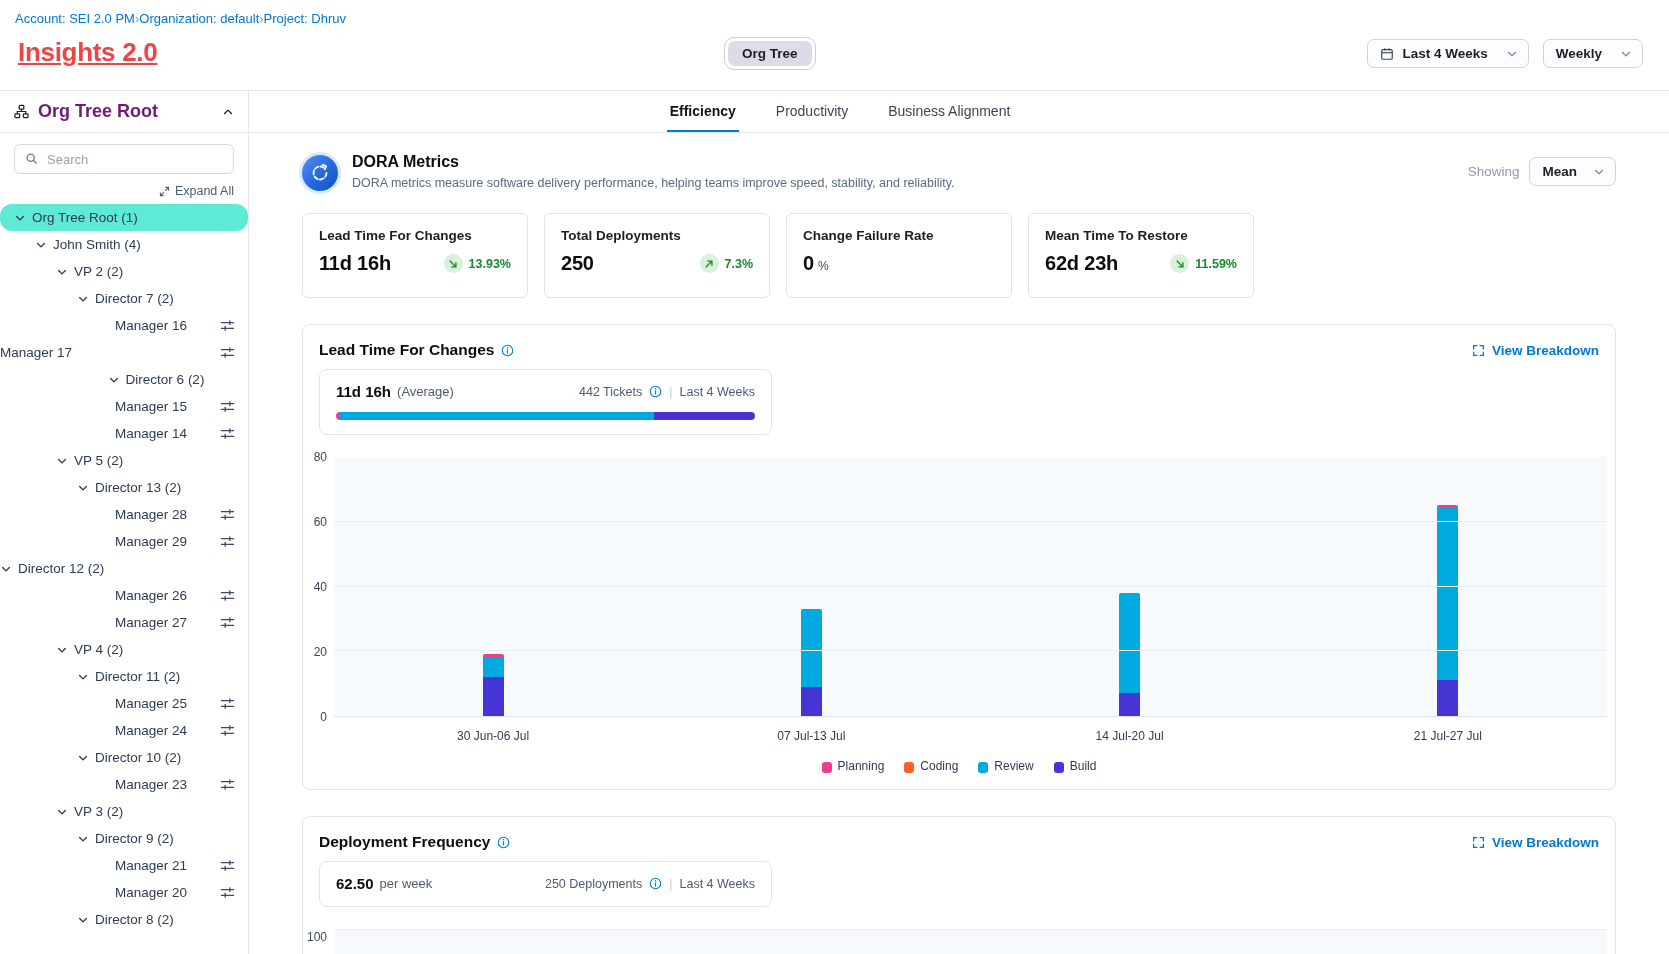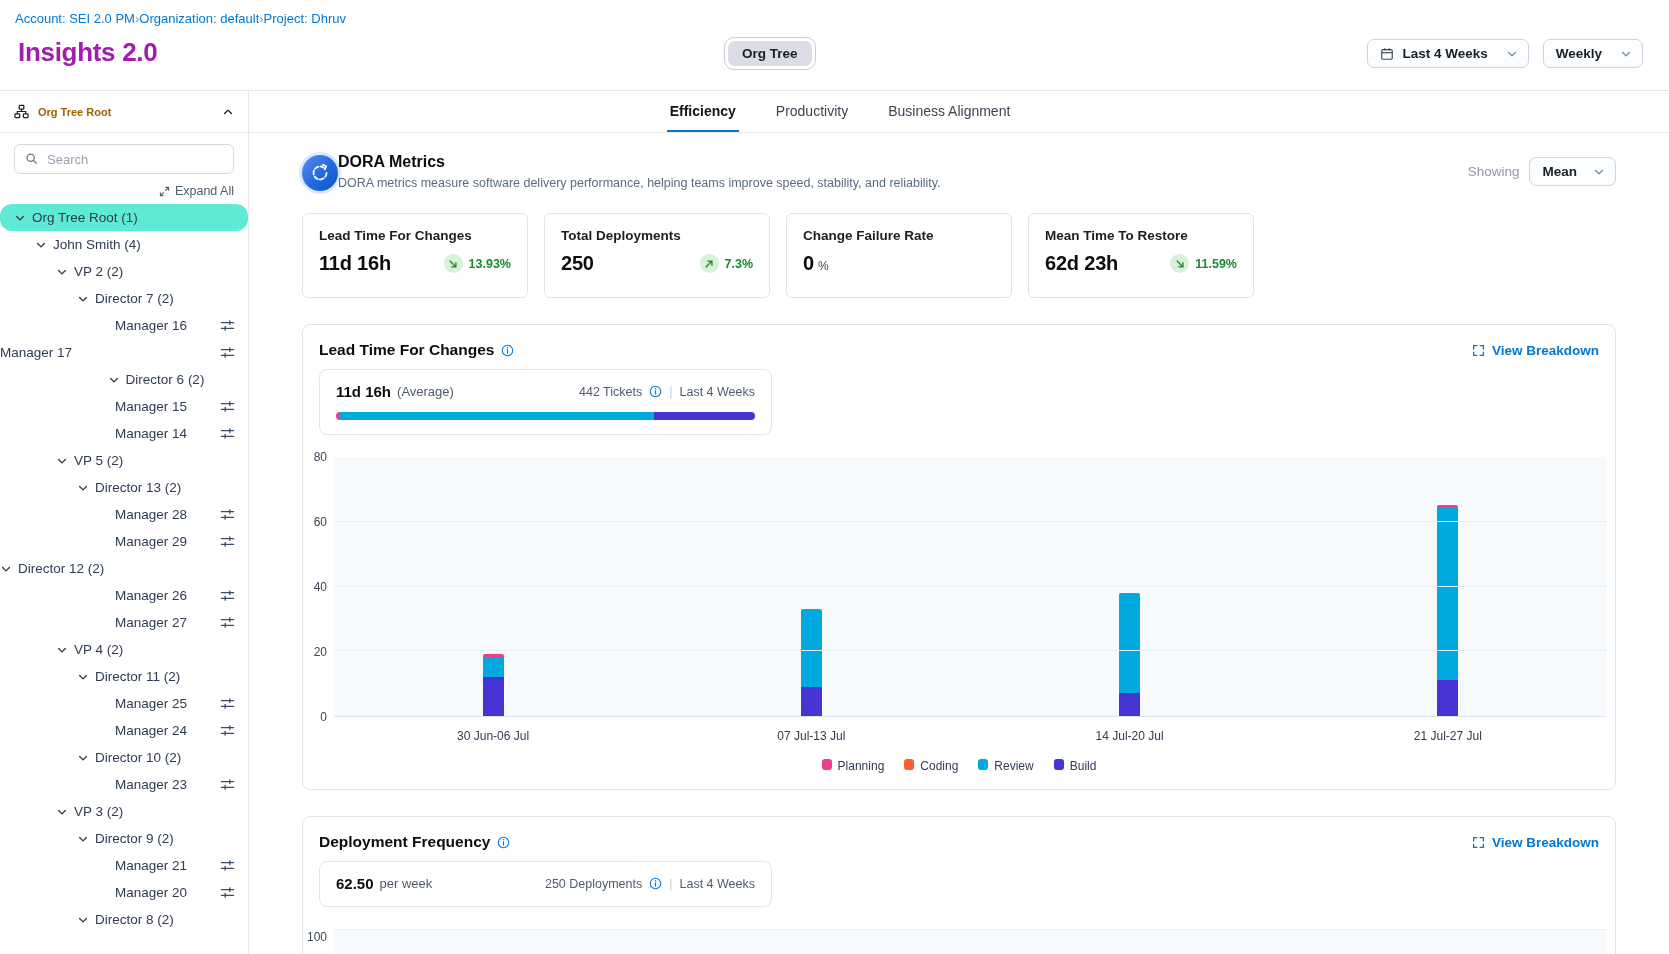--- a/index.html
+++ b/index.html
@@ -4,36 +4,36 @@
 <style>
   * { box-sizing: border-box; margin: 0; padding: 0; }
   html,body { width:1669px; height:954px; overflow:hidden; background:#fff;
     font-family:"Liberation Sans", sans-serif; color:#1b1f23; }
 
   
   .top { height:91px; border-bottom:1px solid #e4e7ec; position:relative; }
   .breadcrumb { padding:11px 0 0 15px; font-size:13px; display:flex; align-items:center; gap:0; }
   .bc-link { color:#0278d5; text-decoration:none; cursor:pointer; }
   .bc-sep { color:#8a93a3; font-size:13px; }
-  .page-title { position:absolute; left:18px; top:37px; font-size:26px; font-weight:700; color:#a21caf; letter-spacing:-0.3px; }
+  .page-title { position:absolute; left:18px; top:37px; font-size:26px; font-weight:700; color:#ef4444; letter-spacing:-0.3px;text-decoration:underline; }
   .orgtree-btn-wrap { position:absolute; left:724px; top:37px; border:1px solid #c9ccdb; border-radius:10px; padding:3px; background:#fff; cursor:pointer; }
   .orgtree-btn { background:#dbdce5; border:none; border-radius:7px; padding:5px 14px; font-size:13.5px; font-weight:600; color:#1b1f23; font-family:inherit; cursor:pointer; }
   .hdr-selects { position:absolute; right:26px; top:39px; display:flex; gap:14px; }
   .select { display:flex; align-items:center; gap:8px; height:29px; border:1px solid #ced3dc; border-radius:7px; background:#fcfdfe; padding:0 10px 0 12px; font-size:13.5px; font-weight:600; color:#1b1f23; cursor:pointer; }
   .select .chev { margin-left:10px; }
   .select.small { gap:6px; }
 
   
   .split { display:flex; height:863px; }
   .sidebar { width:249px; border-right:1px solid #e4e7ec; overflow:hidden; flex:none; }
   .main { flex:1; overflow:hidden; }
 
   
   .sb-head { height:42px; display:flex; align-items:center; gap:9px; padding:0 14px; border-bottom:1px solid #e4e7ec; }
-  .sb-title { font-size:11px; font-weight:700; color:#a16207; }
+  .sb-title { font-size:18px; font-weight:700; color:#701a75; }
   .sb-head .collapse { margin-left:auto; cursor:pointer; display:flex; }
   .sb-search-wrap { padding:11px 14px 2px; position:relative; }
   .sb-search { width:100%; height:30px; border:1px solid #d5d8e0; border-radius:6px; padding:0 10px 0 32px; font-size:13px; color:#1b1f23; font-family:inherit; outline:none; }
   .sb-search::placeholder { color:#9aa3b2; }
   .search-ic { position:absolute; left:25px; top:19px; }
   .expand-row { display:flex; justify-content:flex-end; padding:8px 14px 2px; }
   .expand-link { display:flex; align-items:center; gap:5px; font-size:12.5px; color:#4f5b6c; cursor:pointer; }
   .tree { margin-top:4px; }
   .tree-row { height:27px; display:flex; align-items:center; padding-right:13px; font-size:13.5px; color:#2f3b52; cursor:pointer; }
   .tree-row.selected { background:#5eead4; border-radius:12px; }
@@ -41,21 +41,21 @@
   .tree-label { white-space:nowrap; }
   .sliders { margin-left:auto; color:#3b4b66; cursor:pointer; flex:none; }
 
   
   .tabbar { height:42px; border-bottom:1px solid #e4e7ec; display:flex; justify-content:center; padding-right:238px; gap:34px; }
   .tab { height:100%; display:flex; align-items:center; padding:0 3px; font-size:14px; color:#3a4654; border-bottom:2.5px solid transparent; cursor:pointer; }
   .tab.active { font-weight:700; color:#101418; border-bottom-color:#0278d5; }
 
   
   .content { padding:20px 53px 0; }
-  .dora-head { display:flex; align-items:flex-start; }
+  .dora-head { display:flex; align-items:flex-start; gap:14px; }
   .dora-ic { width:36px; height:36px; border-radius:50%; flex:none; background:linear-gradient(135deg,#5b8def 0%,#2268dd 55%,#0b57c7 100%); box-shadow:0 0 0 3px #d9e8fb; display:flex; align-items:center; justify-content:center; margin-top:2px; }
   .dora-title { font-size:16px; font-weight:800; color:#0b0d0e; }
   .dora-sub { font-size:12.5px; color:#5d6b7e; margin-top:5px; }
   .showing { margin-left:auto; display:flex; align-items:center; gap:10px; margin-top:4px; }
   .showing-label { font-size:13.5px; color:#919aa8; }
 
   .cards { display:flex; gap:16px; margin-top:22px; }
   .mcard { width:226px; height:85px; border:1px solid #e0e3e9; border-radius:6px; padding:14px 16px; flex:none; background:#fff; }
   .mcard-title { font-size:13.5px; font-weight:700; color:#1b1f23; }
   .mcard-row { display:flex; align-items:center; justify-content:space-between; margin-top:9px; }
@@ -83,21 +83,21 @@
   .ytick { position:absolute; right:7px; transform:translateY(50%); font-size:12px; color:#3a4654; }
   .plot { flex:1; position:relative; height:260px; background:#f7fafc; border-bottom:1px solid #dce3ea; }
   .gridline { position:absolute; left:0; right:0; height:1px; background:#e9eef4; }
   .bars { position:absolute; left:0; right:0; top:0; bottom:0; display:flex; }
   .bar-slot { flex:1; display:flex; align-items:flex-end; justify-content:center; }
   .bar { width:21px; display:flex; flex-direction:column-reverse; }
   .seg:last-child { border-radius:2px 2px 0 0; }
   .xlabels { display:flex; margin-left:31px; padding:12px 8px 0 0; }
   .xtick { flex:1; text-align:center; font-size:12px; color:#2f3b52; }
   .legend { display:flex; justify-content:center; gap:20px; margin-top:16px; }
-  .legend-item { display:flex; align-items:flex-start; gap:6px; font-size:12px; color:#2f3b52; cursor:pointer; }
+  .legend-item { display:flex; align-items:flex-end; gap:6px; font-size:12px; color:#2f3b52; cursor:pointer; }
   .swatch { width:10px; height:11px; border-radius:3px; display:inline-block; }
 
   .sliver { display:flex; margin-top:22px; padding-right:8px; }
   .sliver .plot { height:60px; border-bottom:none; }
 </style>
 </head>
 <body>
 
 <div class="top">
   <div class="breadcrumb">

